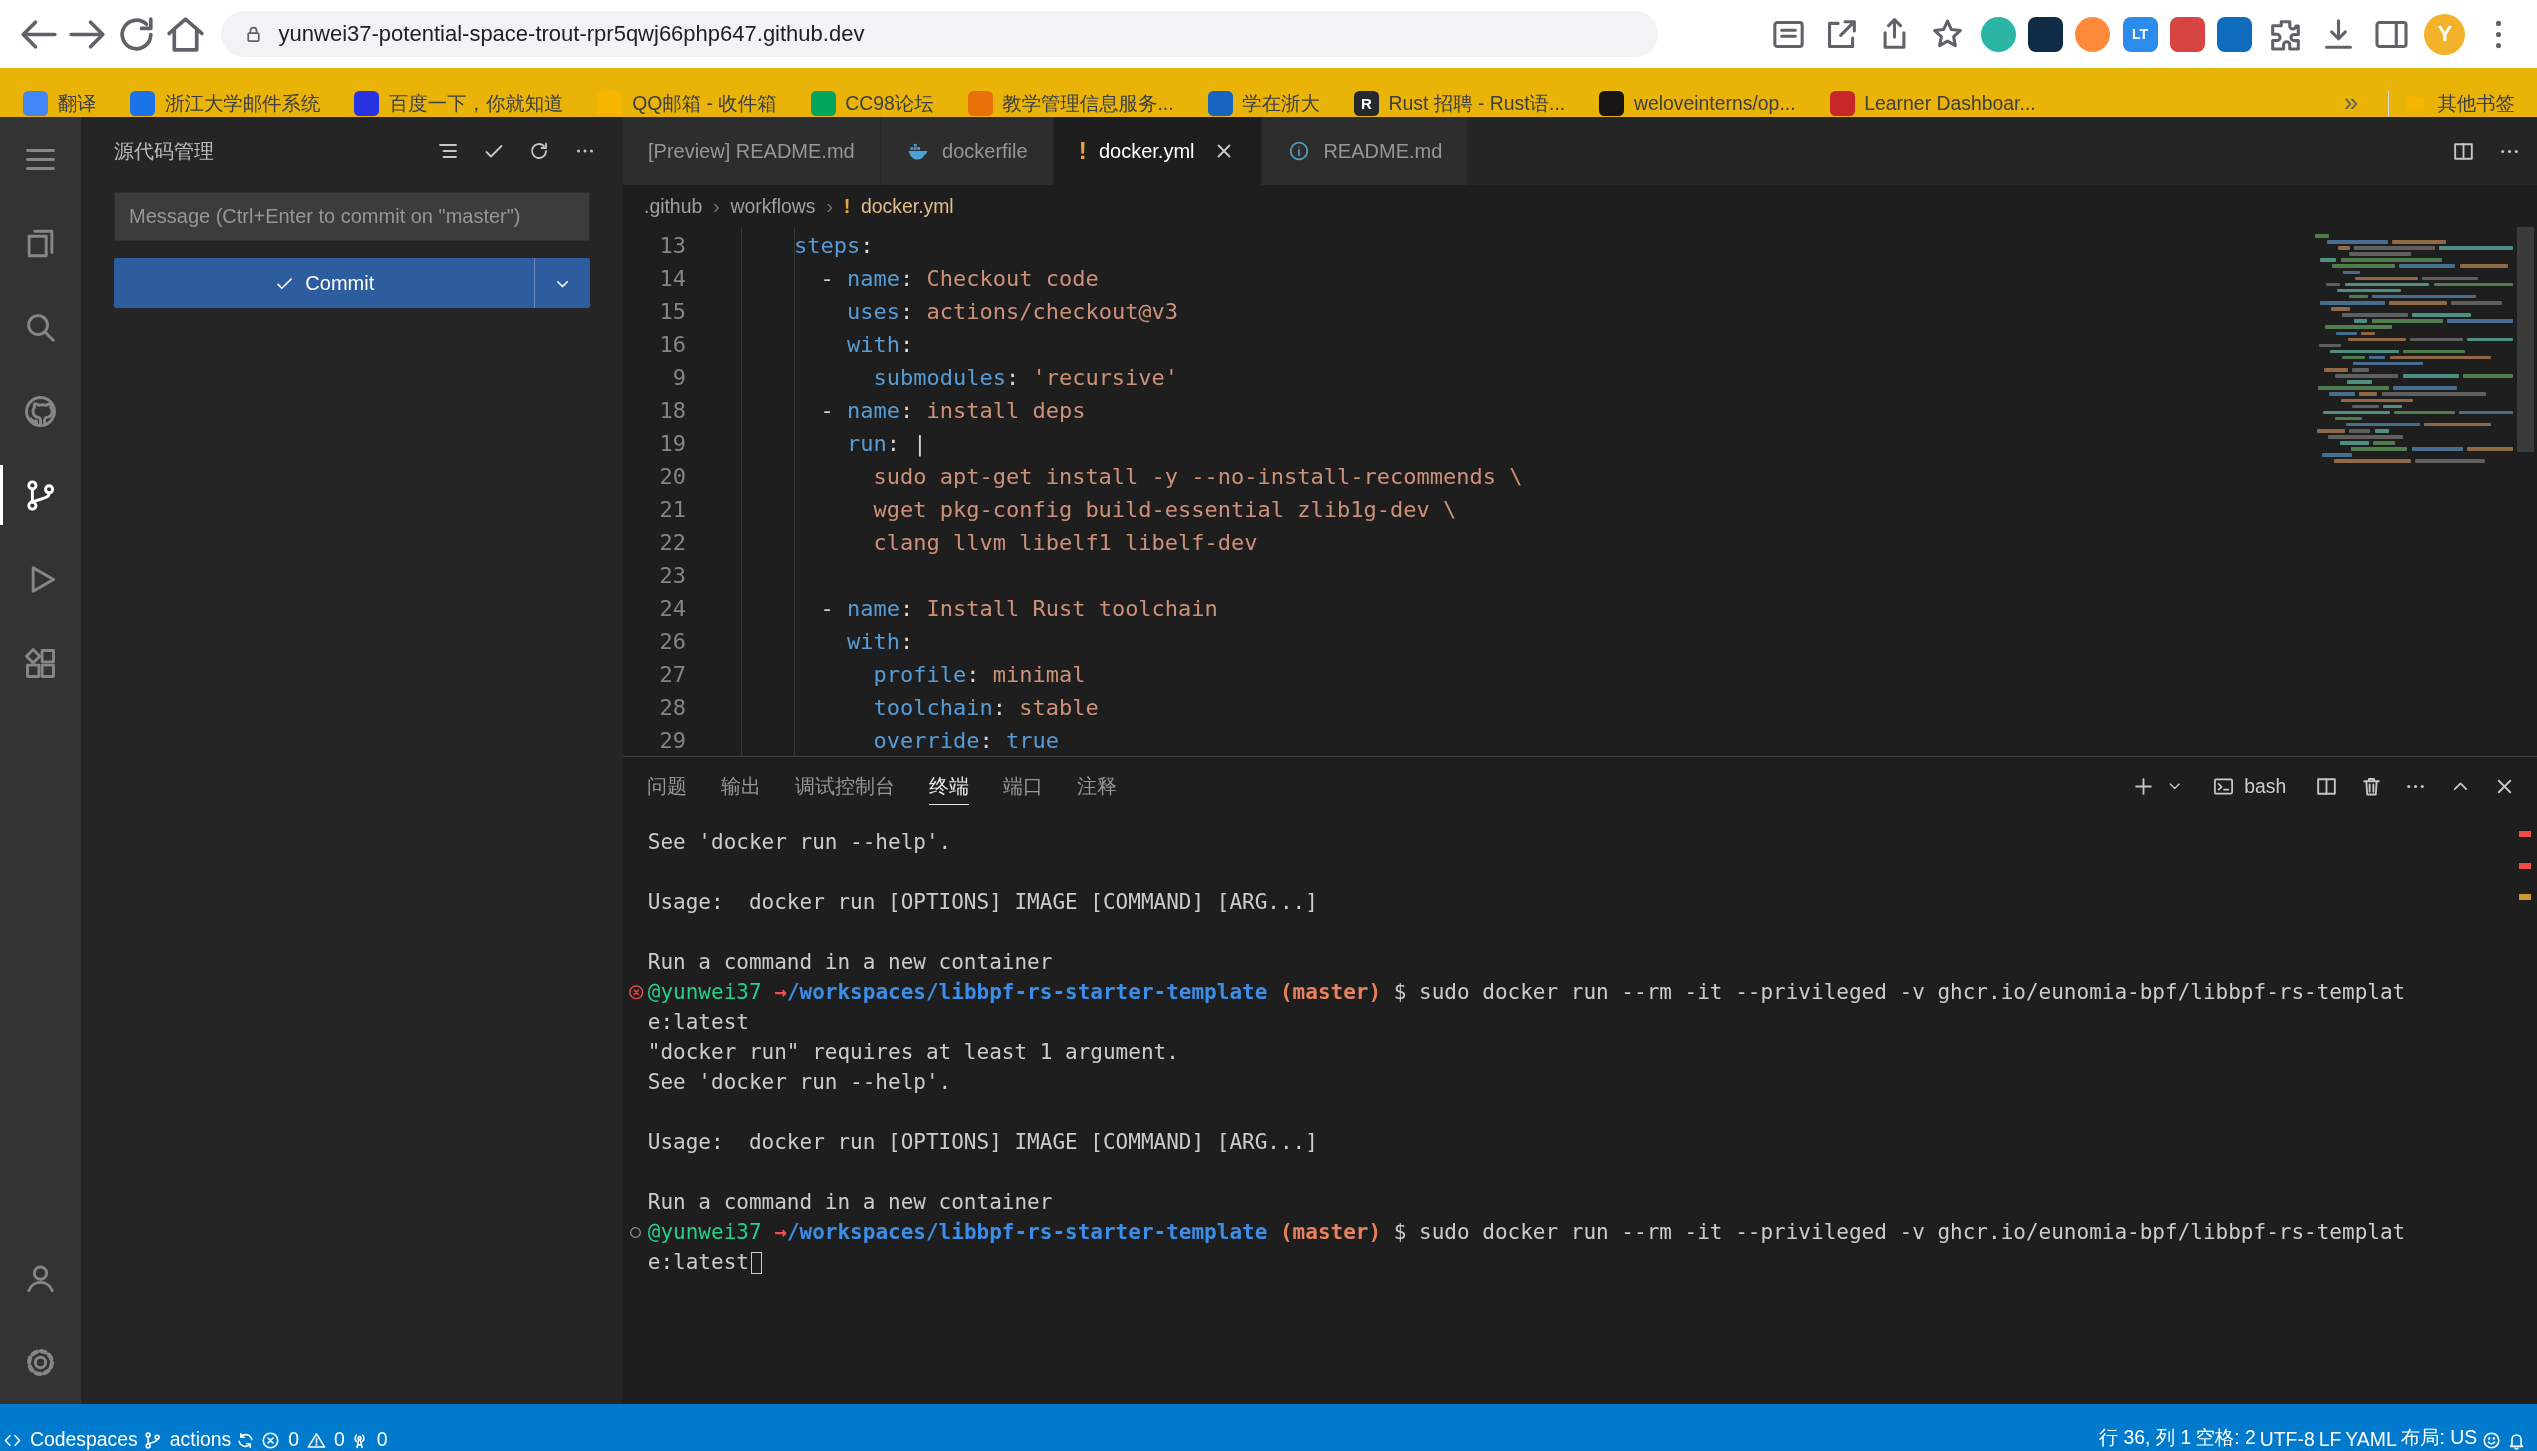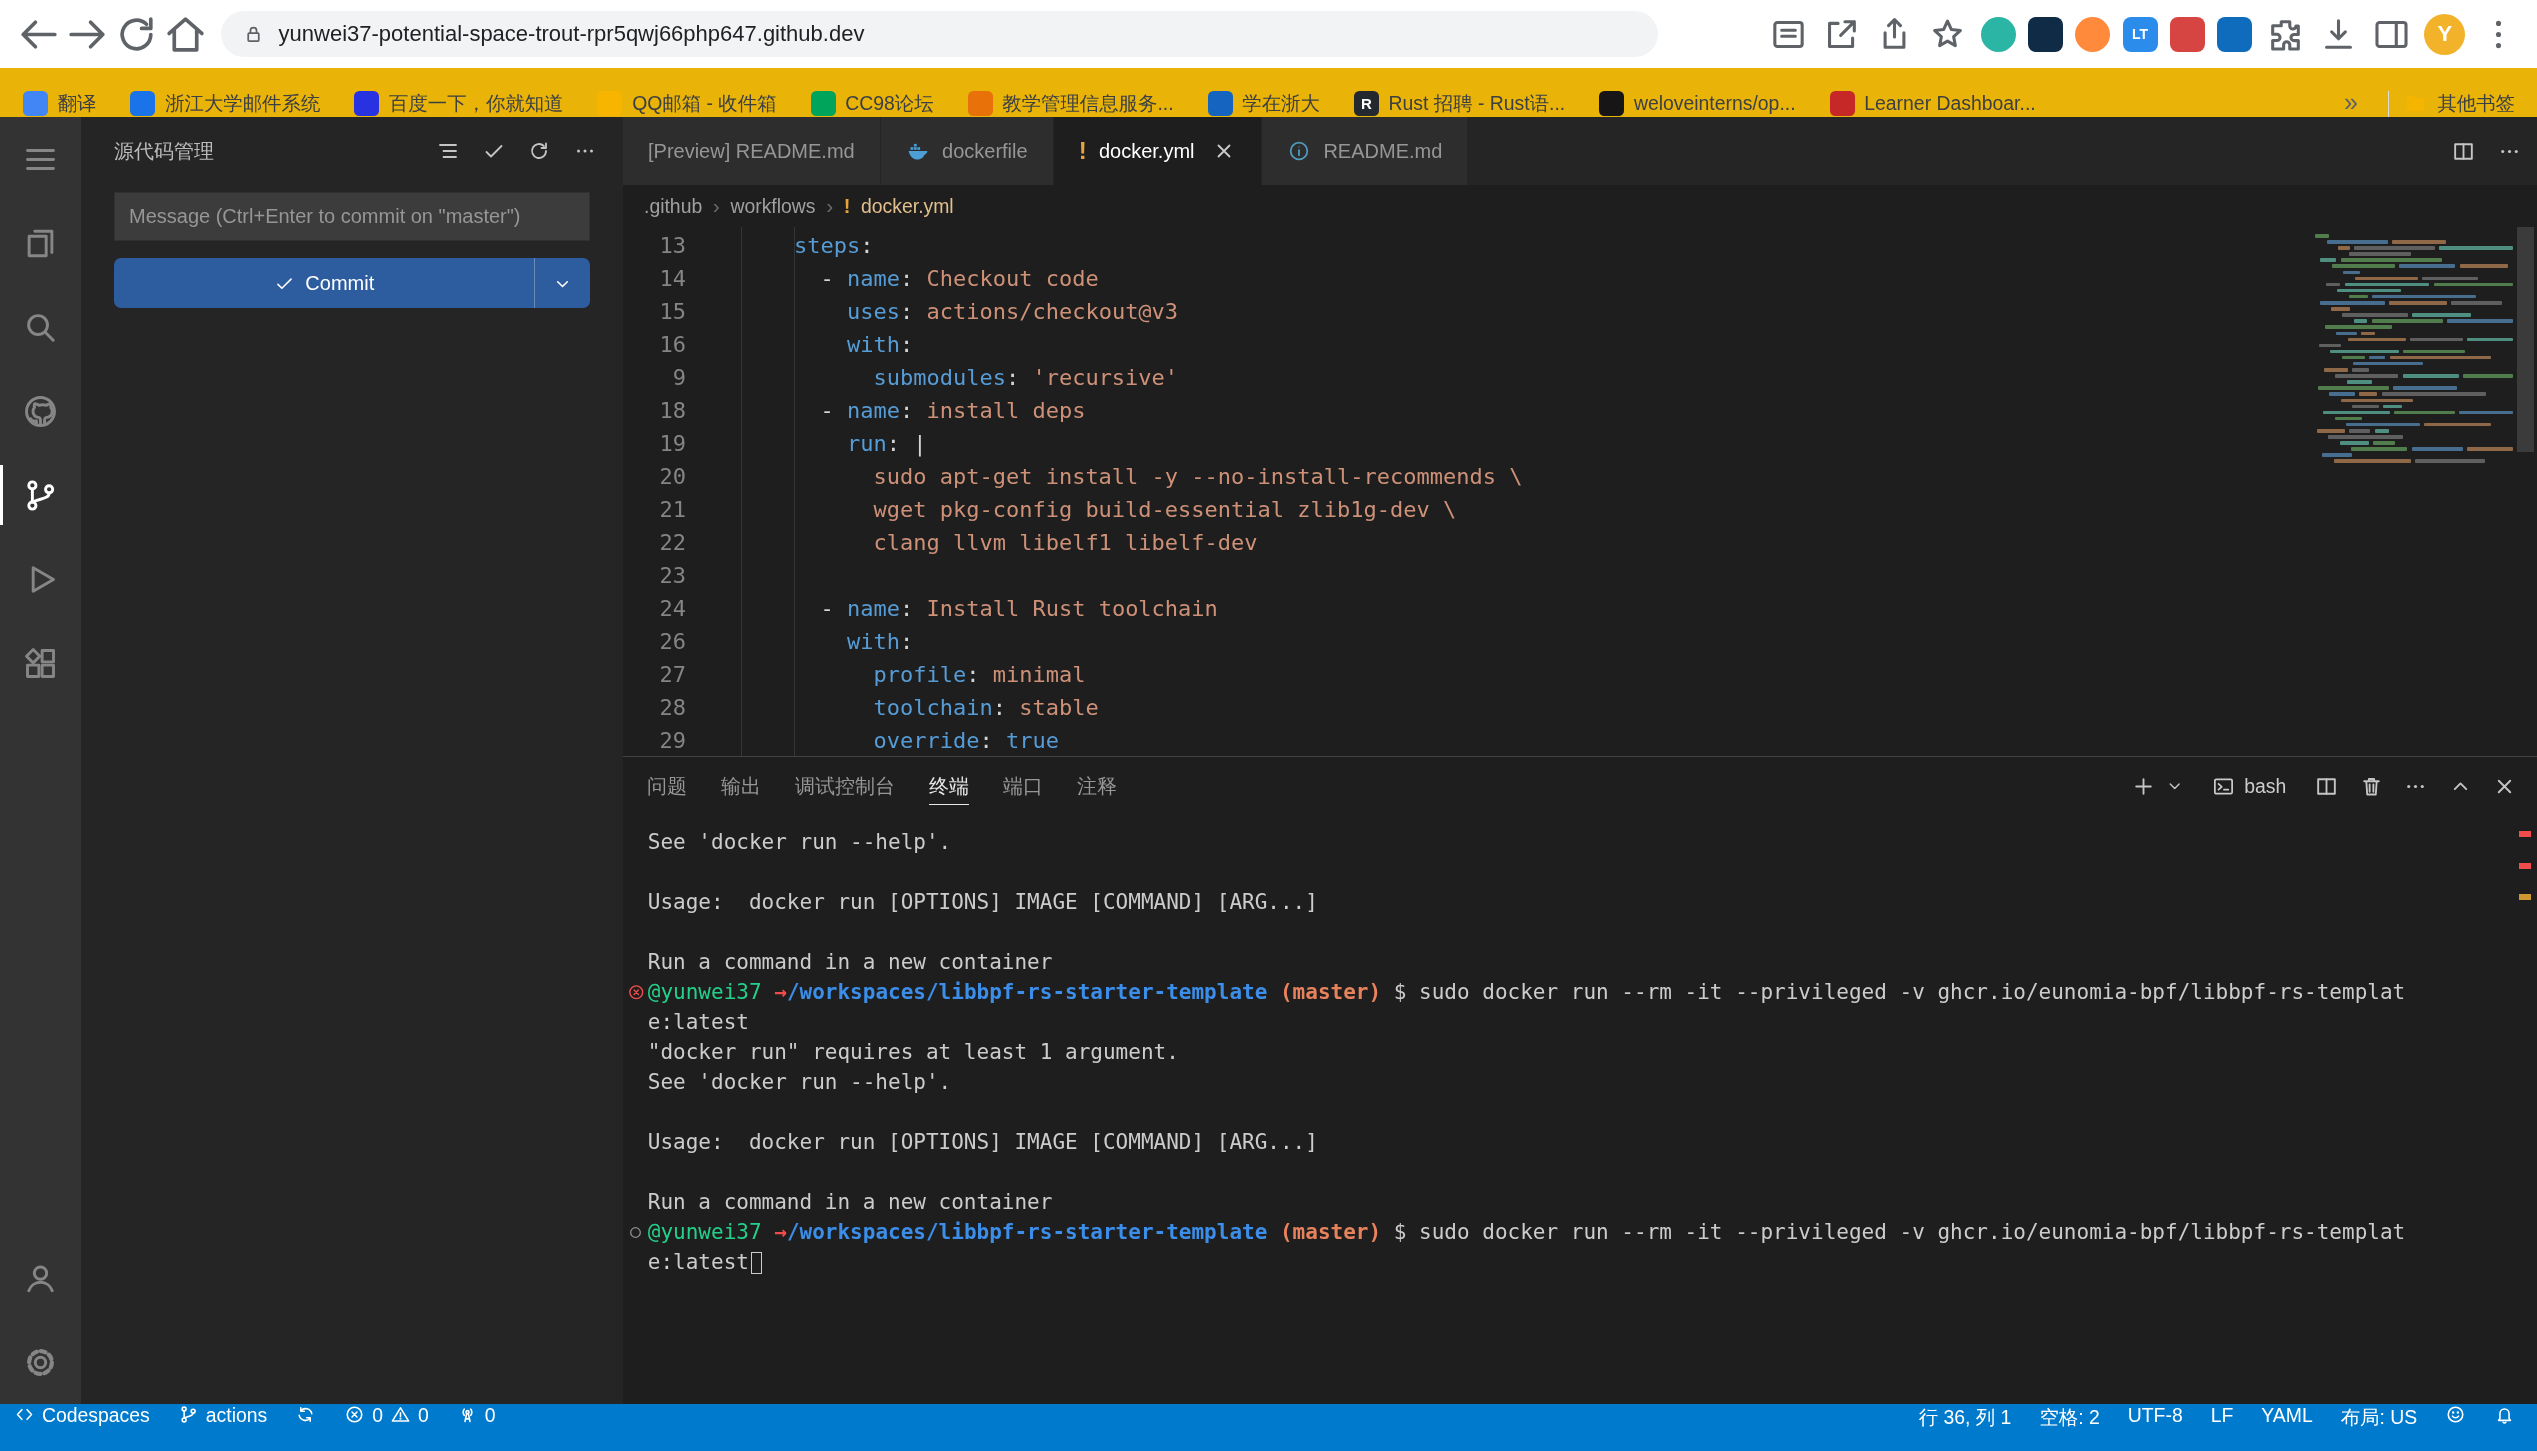--- a/index.html
+++ b/index.html
@@ -47,21 +47,21 @@
   .ab-item.active::before{content:"";position:absolute;left:0;top:12.3px;bottom:12.3px;width:2.6px;background:#fff}
 
   #sidebar{width:542px;background:#252526;display:flex;flex-direction:column;flex:none}
   #sidebar-header{height:68px;display:flex;align-items:center;padding:0 19.4px 0 33px;flex:none}
   #scm-title{color:#bbbbbb;font-size:20px}
   .sh-icons{margin-left:auto;display:flex;gap:8.8px;color:#c5c5c5}
   .sh-icons .icon{width:37px;height:37px;align-items:center;justify-content:center;font-size:24px}
   #commit-input{margin:7px 33px 0;height:49px;background:#3c3c3c;border:0.9px solid #303031;color:#cccccc;
     font-size:20px;padding:0 14px;outline:none}
   #commit-input::placeholder{color:#969696}
-  #commit-btn{margin:17px 33px 0;height:50px;background:#2d5d9e;border-radius:7px;display:flex;
+  #commit-btn{margin:17px 33px 0;height:50px;background:#2d5d9e;border-radius:2px;display:flex;
     align-items:stretch;color:#ffffff;font-size:20px;overflow:hidden}
   #commit-main{flex:1;display:flex;align-items:center;justify-content:center;gap:10.6px}
   #commit-main .icon{font-size:21px}
   #commit-dd{width:56px;display:flex;align-items:center;justify-content:center;
     border-left:0.9px solid rgba(255,255,255,.28);font-size:21px}
 
   #main{flex:1;display:flex;flex-direction:column;min-width:0}
   #tabbar{height:68px;background:#252526;display:flex;align-items:stretch;position:relative;flex:none}
   #tabs-list{display:flex;align-items:stretch}
   .tab{display:flex;align-items:center;gap:12.3px;padding:0 25px;background:#2d2d2d;color:#969696;
@@ -120,21 +120,21 @@
   .tc-b{color:#3b8eea;font-weight:bold}
   .tc-o{color:#e8825d;font-weight:bold}
   .cursor{display:inline-block;width:11.5px;height:22px;border:0.9px solid #cccccc;vertical-align:middle;margin-left:1.8px}
   .t-marks{position:absolute;right:7px;top:0;width:12.3px;z-index:2}
   .t-marks span{position:absolute;width:12.3px;height:6.2px;display:block}
 
   #statusbar{height:47px;background:#007acc;color:#ffffff;display:flex;align-items:stretch;
     font-size:19.4px;flex:none}
   #sb-left,#sb-right{display:flex;align-items:stretch}
   #sb-right{margin-left:auto;padding-right:8.8px}
-  .sb-item{display:flex;align-items:flex-start;gap:7px;padding:0 14px;white-space:nowrap}
+  .sb-item{display:flex;align-items:flex-end;gap:7px;padding:0 2px;white-space:nowrap}
   .sb-item .icon{font-size:21px}
 </style>
 </head>
 <body>
 
 <div id="app">
 
   <div id="toolbar">
     <span class="navbtn">
         <svg viewBox="0 0 24 24" fill="none" stroke="currentColor" stroke-width="1.8" stroke-linecap="round" stroke-linejoin="round">

